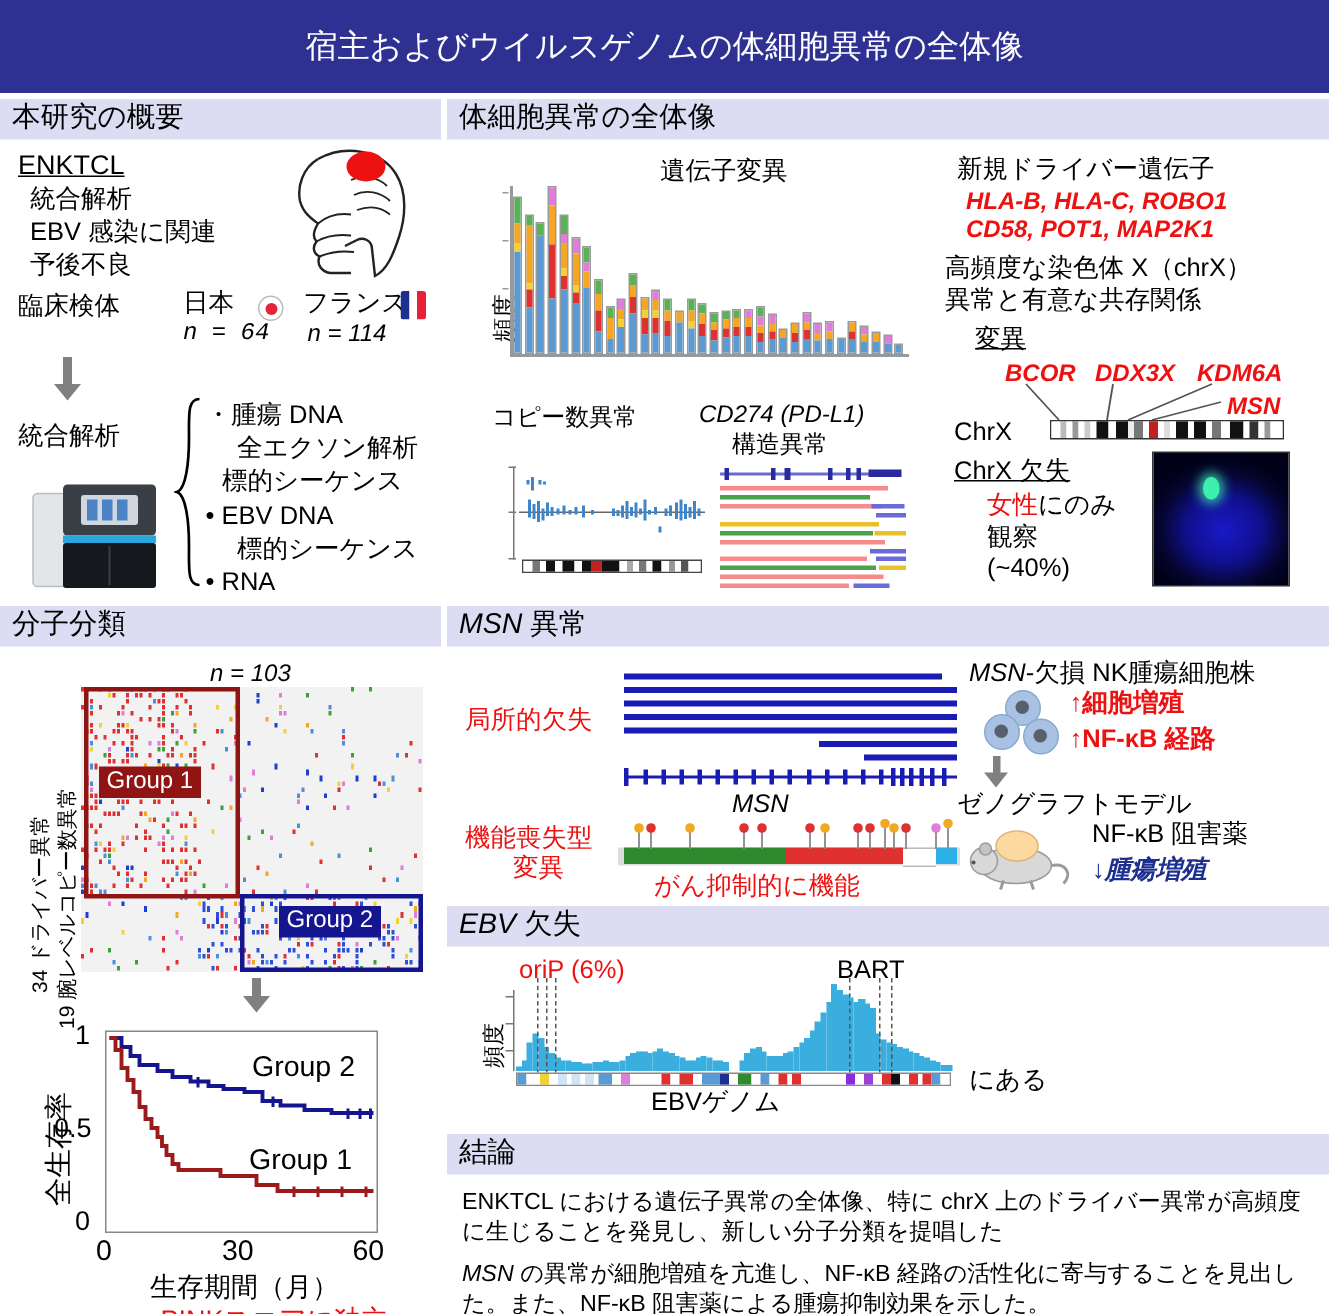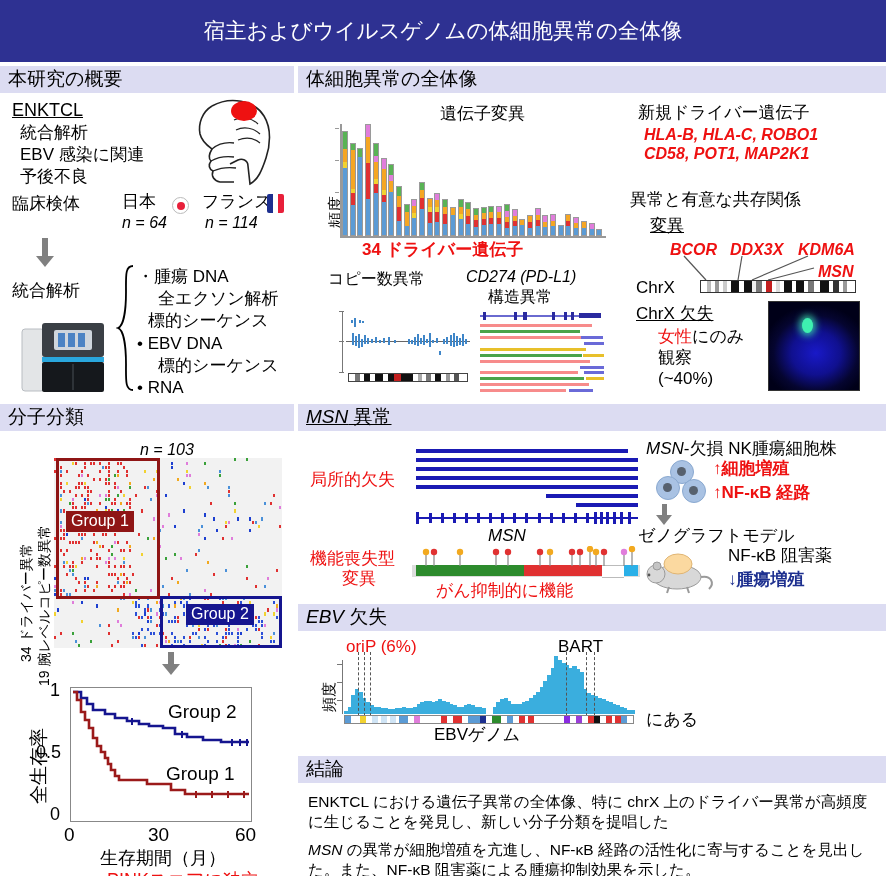--- a/index.html
+++ b/index.html
@@ -30,21 +30,21 @@
   }
   .panel-hd.ital{font-style:italic;}
   .panel-hd .nonital{font-style:normal;}
 
   .sep-v{position:absolute;width:4px;background:#ffffff;}
   .sep-h{position:absolute;height:4px;background:#ffffff;}
 
   
   .t{position:absolute;white-space:pre;line-height:1.2;}
   .red{color:#ee1111;}
-  .blue{color:#1d2f8f;}
+  .blue{color:#1d2f8f;font-style:italic;}
   .ital{font-style:italic;}
   .ul{text-decoration:underline;}
   .arrow-shaft{position:absolute;background:#808080;}
   .arrow-head{position:absolute;width:0;height:0;border-left:9px solid transparent;border-right:9px solid transparent;border-top:11px solid #808080;}
 
   
   .face-svg{position:absolute;}
 
   
   .bc{position:absolute;}
@@ -130,21 +130,21 @@
       <path d="M60 46 C68 43 76 44 82 49" fill="none" stroke="#222" stroke-width="1.2"></path>
       <ellipse cx="66" cy="17" rx="13" ry="10" fill="#ee1111"></ellipse>
     </svg>
 
     <div class="t" style="left:12px;top:128px;font-size:17px;">臨床検体</div>
 
     <div class="t" style="left:122px;top:126px;font-size:17px;">日本</div>
     <div style="position:absolute;left:172px;top:131px;width:15px;height:15px;border-radius:50%;background:#fff;border:1px solid #bbb;">
       <div style="position:absolute;left:3.5px;top:3.5px;width:8px;height:8px;border-radius:50%;background:#e8203a;"></div>
     </div>
-    <div class="t ital" style="left:122px;top:147px;font-size:16px;">n = 64</div>
+    <div class="t ital" style="left:122px;top:147px;font-size:16px;font-family:Liberation Mono, monospace;">n = 64</div>
 
     <div class="t" style="left:202px;top:126px;font-size:17px;">フランス</div>
     <div style="position:absolute;left:267px;top:128px;width:17px;height:19px;display:flex;border-radius:2px;overflow:hidden;">
       <div style="flex:1;background:#1d2f8f;"></div>
         <div style="flex:1;background:#fff;"></div>
         <div style="flex:1;background:#e8203a;"></div>
     </div>
     <div class="t ital" style="left:205px;top:147px;font-size:16px;">n = 114</div>
 
     <div class="arrow-shaft" style="left:42px;top:172px;width:6px;height:20px;"></div>
@@ -373,21 +373,20 @@
         <div class="bc-bar" style="left: 254.294px; width: 6.01059px; height: 7.30435px; display: flex; flex-direction: column; border: 0.5px solid rgb(154, 154, 154); box-sizing: border-box;">
           <div class="seg" style="flex: 6 1 0%; background: rgb(91, 155, 213);"></div>
         </div>
       </div>
     <div class="axis-l" style="left:42px;top:58px;height:113px;"></div>
     <div class="tick" style="left:37px;top:62px;"></div>
     <div class="tick" style="left:37px;top:94px;"></div>
     <div class="tick" style="left:37px;top:126px;"></div>
     <div class="axis-b" style="left:42px;top:170px;width:266px;"></div>
 
-    <div class="t" style="left:64px;top:174px;font-size:17px;font-weight:bold;"><span class="red">34</span><span class="red"> ドライバー遺伝子</span></div>
 
     <div class="t" style="left:30px;top:203px;font-size:16px;">コピー数異常</div>
 
     <div class="t ital" style="left:168px;top:201px;font-size:16px;">CD274 (PD-L1)</div>
     <div class="t" style="left:190px;top:221px;font-size:16px;">構造異常</div>
 
     <div class="cn-box" style="left:44px;top:243px;width:128px;height:72px;">
       <div style="position:absolute;left:0;top:2px;width:1.4px;height:62px;background:#777;"></div>
       <div style="position:absolute;left:-3px;top:2px;width:5px;height:1.2px;background:#777;"></div>
       <div style="position:absolute;left:-3px;top:32px;width:5px;height:1.2px;background:#777;"></div>
@@ -482,20 +481,21 @@
       <div class="sv" style="left:0;top:66px;width:104px;background:#4aa34a;"></div>
       <div class="sv" style="left:0;top:72px;width:109px;background:#f78b8b;"></div>
       <div class="sv" style="left:89px;top:78px;width:24px;background:#6a6ad8;"></div>
       <div class="sv" style="left:0;top:78px;width:86px;background:#f78b8b;"></div>
     </div>
 
     <div class="t" style="left:340px;top:37px;font-size:17px;">新規ドライバー遺伝子</div>
     <div class="t red ital" style="left:346px;top:59px;font-size:16px;font-weight:bold;">HLA-B, HLA-C, ROBO1</div>
     <div class="t red ital" style="left:346px;top:78px;font-size:16px;font-weight:bold;">CD58, POT1, MAP2K1</div>
 
+    <div class="t" style="left:332px;top:103px;font-size:17px;">高頻度な染色体 X（chrX）</div>
     <div class="t" style="left:332px;top:124px;font-size:17px;">異常と有意な共存関係</div>
 
     <div class="t ul" style="left:352px;top:150px;font-size:17px;">変異</div>
 
     <div class="t red ital" style="left:372px;top:174px;font-size:16px;font-weight:bold;">BCOR</div>
     <div class="t red ital" style="left:432px;top:174px;font-size:16px;font-weight:bold;">DDX3X</div>
     <div class="t red ital" style="left:500px;top:174px;font-size:16px;font-weight:bold;">KDM6A</div>
     <div class="t red ital" style="left:520px;top:196px;font-size:16px;font-weight:bold;">MSN</div>
 
     <svg style="position:absolute;left:370px;top:188px;" width="170" height="28">
@@ -1152,21 +1152,21 @@
     <div class="t" style="left:166px;top:359px;font-size:19px;">Group 1</div>
 
     <div class="t" style="left:64px;top:420px;font-size:19px;">0</div>
     <div class="t" style="left:148px;top:420px;font-size:19px;">30</div>
     <div class="t" style="left:235px;top:420px;font-size:19px;">60</div>
     <div class="t" style="left:100px;top:444px;font-size:18px;">生存期間（月）</div>
     <div class="t red" style="left:107px;top:466px;font-size:18px;">PINKスコアに独立</div>
   </div>
 
   <div class="panel" style="left:298px;top:404px;width:588px;height:196px;">
-    <div class="panel-hd ital" style="width:588px;text-decoration:underline;"><span>MSN</span><span class="nonital"> 異常</span></div>
+    <div class="panel-hd ital" style="width:588px;"><span>MSN</span><span class="nonital"> 異常</span></div>
 
     <div class="t red" style="left:12px;top:66px;font-size:17px;">局所的欠失</div>
 
     <div class="del" style="left:118px;top:45px;width:212px;"></div>
     <div class="del" style="left:118px;top:54px;width:222px;"></div>
     <div class="del" style="left:118px;top:63px;width:222px;"></div>
     <div class="del" style="left:118px;top:72px;width:222px;"></div>
     <div class="del" style="left:118px;top:81px;width:222px;"></div>
     <div class="del" style="left:248px;top:90px;width:92px;"></div>
     <div class="del" style="left:278px;top:99px;width:62px;"></div>

